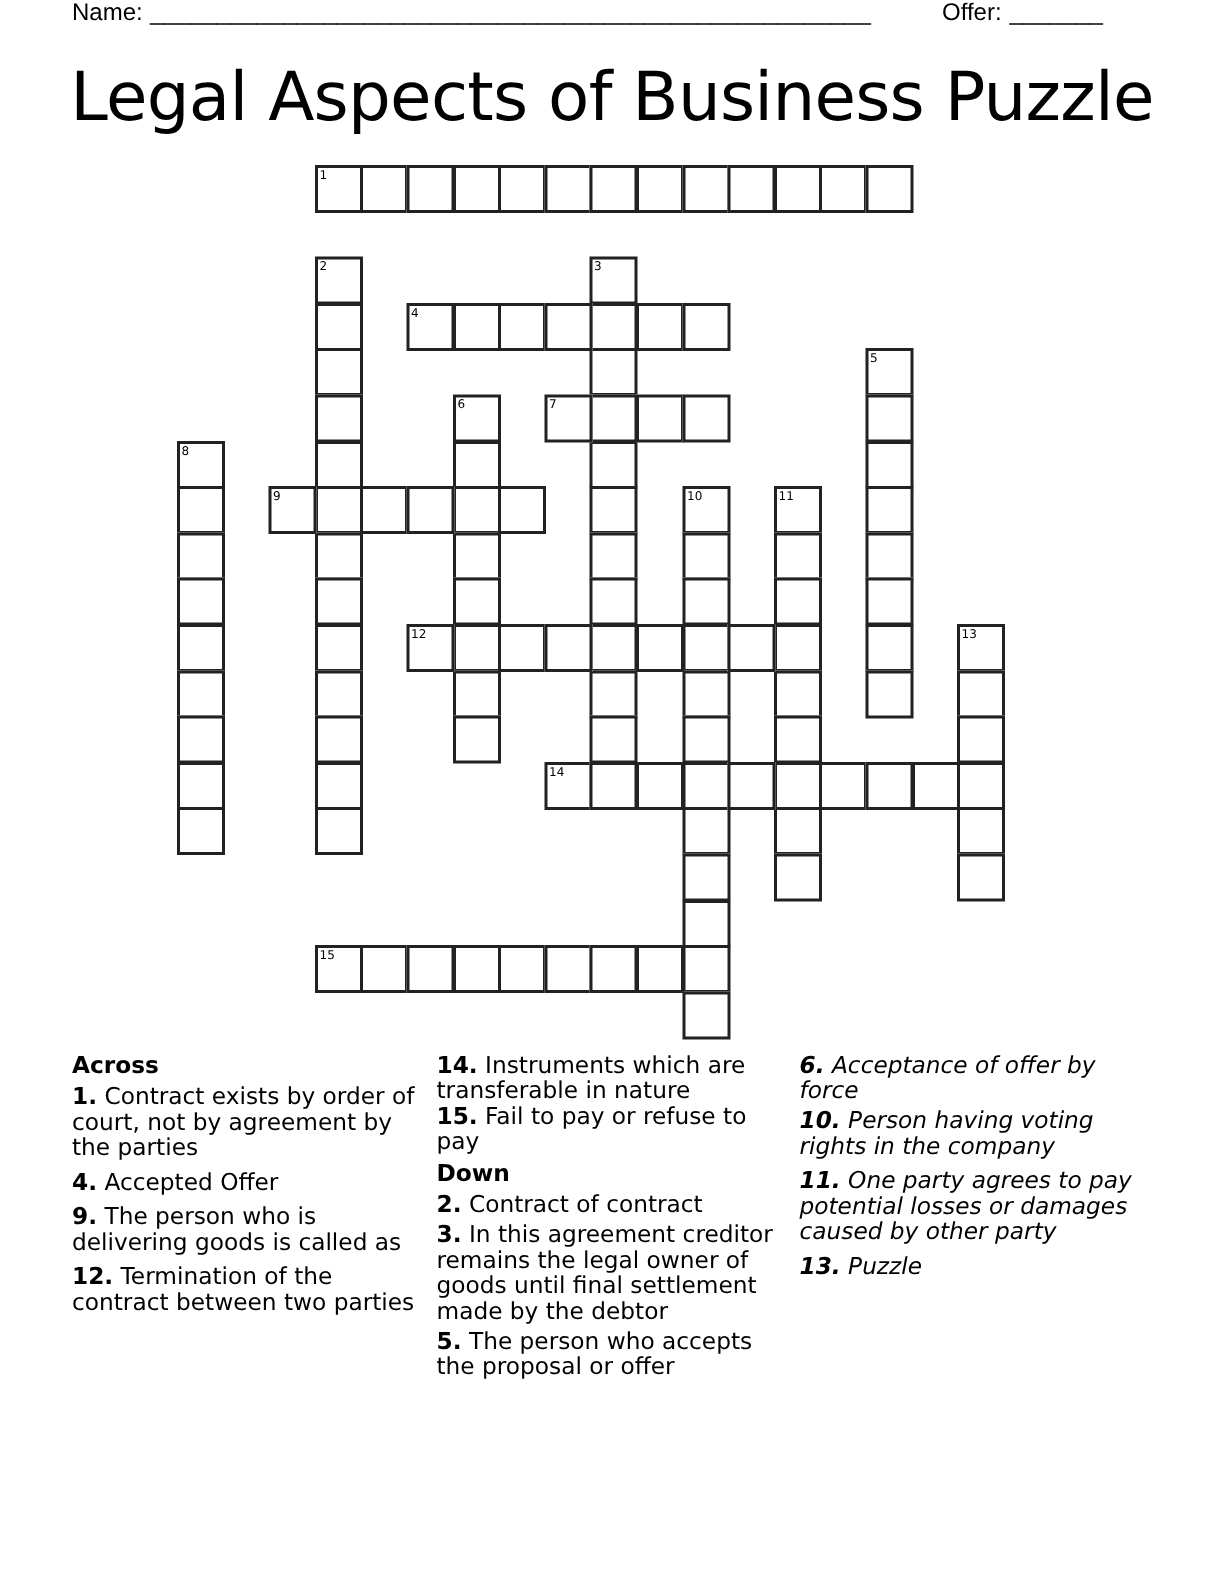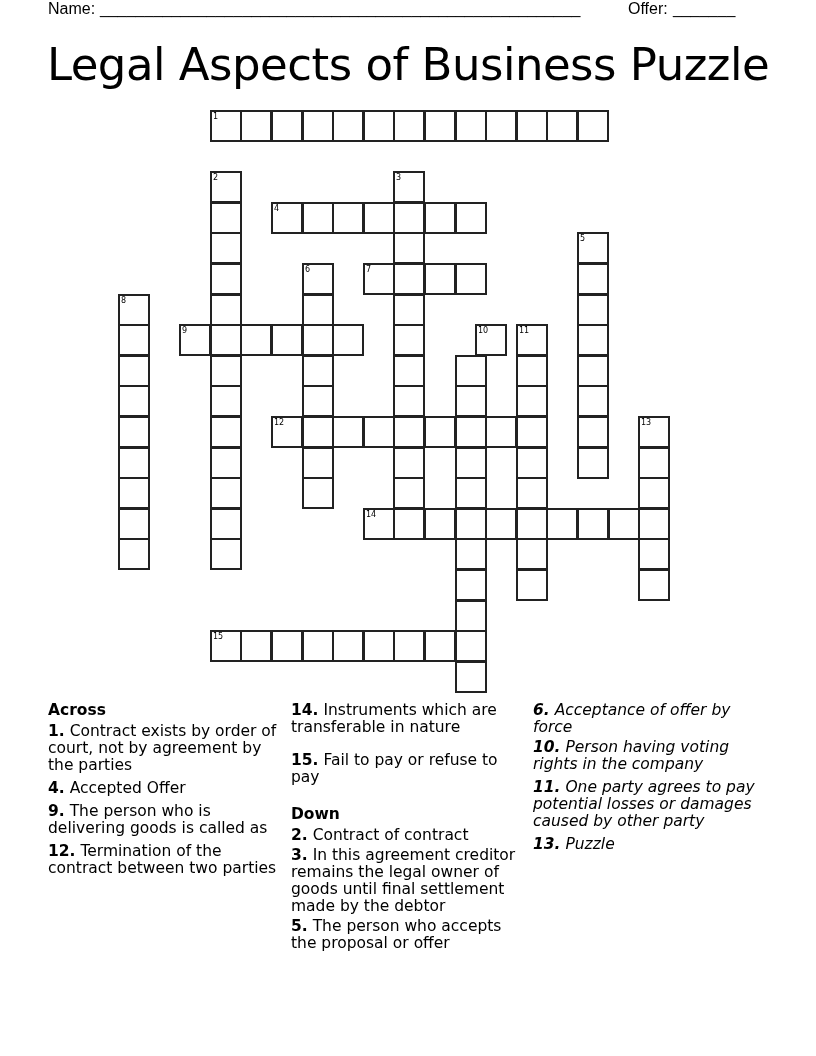--- a/index.html
+++ b/index.html
@@ -119,21 +119,21 @@
     <div class="cell" style="left: 118px; top: 447px;"></div>
     <div class="cell" style="left: 118px; top: 477px;"></div>
     <div class="cell" style="left: 118px; top: 508px;"></div>
     <div class="cell" style="left: 118px; top: 538px;"></div>
     <div class="cell" style="left: 179px; top: 324px;">
       <span class="num">9</span>
     </div>
     <div class="cell" style="left: 240px; top: 324px;"></div>
     <div class="cell" style="left: 271px; top: 324px;"></div>
     <div class="cell" style="left: 332px; top: 324px;"></div>
-    <div class="cell" style="left: 475px; top: 324px;">
+    <div class="cell" style="left: 455px; top: 324px;">
       <span class="num">10</span>
     </div>
     <div class="cell" style="left: 455px; top: 355px;"></div>
     <div class="cell" style="left: 455px; top: 385px;"></div>
     <div class="cell" style="left: 455px; top: 416px;"></div>
     <div class="cell" style="left: 455px; top: 447px;"></div>
     <div class="cell" style="left: 455px; top: 477px;"></div>
     <div class="cell" style="left: 455px; top: 508px;"></div>
     <div class="cell" style="left: 455px; top: 538px;"></div>
     <div class="cell" style="left: 455px; top: 569px;"></div>
@@ -189,22 +189,22 @@
 
 <div class="clues" style="left:48px; width:232px;">
   <div class="heading">Across</div>
   <div class="clue"><b>1.</b> <span>Contract exists by order of court, not by agreement by the parties</span></div>
   <div class="clue"><b>4.</b> <span>Accepted Offer</span></div>
   <div class="clue"><b>9.</b> <span>The person who is delivering goods is called as</span></div>
   <div class="clue"><b>12.</b> <span>Termination of the contract between two parties</span></div>
 </div>
 
 <div class="clues" style="left:291px; width:232px;">
-  <div class="clue" style="margin-bottom:16px"><b>14.</b> <span>Instruments which are transferable in nature</span></div>
-  <div class="clue" style="margin-bottom:20px"><b>15.</b> <span>Fail to pay or refuse to pay</span></div>
+  <div class="clue" style="margin-bottom:0"><b>14.</b> <span>Instruments which are transferable in nature</span></div>
+  <div class="clue" style="margin-bottom:4px"><b>15.</b> <span>Fail to pay or refuse to pay</span></div>
   <div class="heading">Down</div>
   <div class="clue" style="margin-bottom:3px"><b>2.</b> <span>Contract of contract</span></div>
   <div class="clue" style="margin-bottom:3px"><b>3.</b> <span>In this agreement creditor remains the legal owner of goods until final settlement made by the debtor</span></div>
   <div class="clue"><b>5.</b> <span>The person who accepts the proposal or offer</span></div>
 </div>
 
 <div class="clues" style="left:533px; width:240px;font-style:italic;">
   <div class="clue" style="margin-bottom:3px"><b>6.</b> <span>Acceptance of offer by force</span></div>
   <div class="clue"><b>10.</b> <span>Person having voting rights in the company</span></div>
   <div class="clue"><b>11.</b> <span>One party agrees to pay potential losses or damages caused by other party</span></div>

